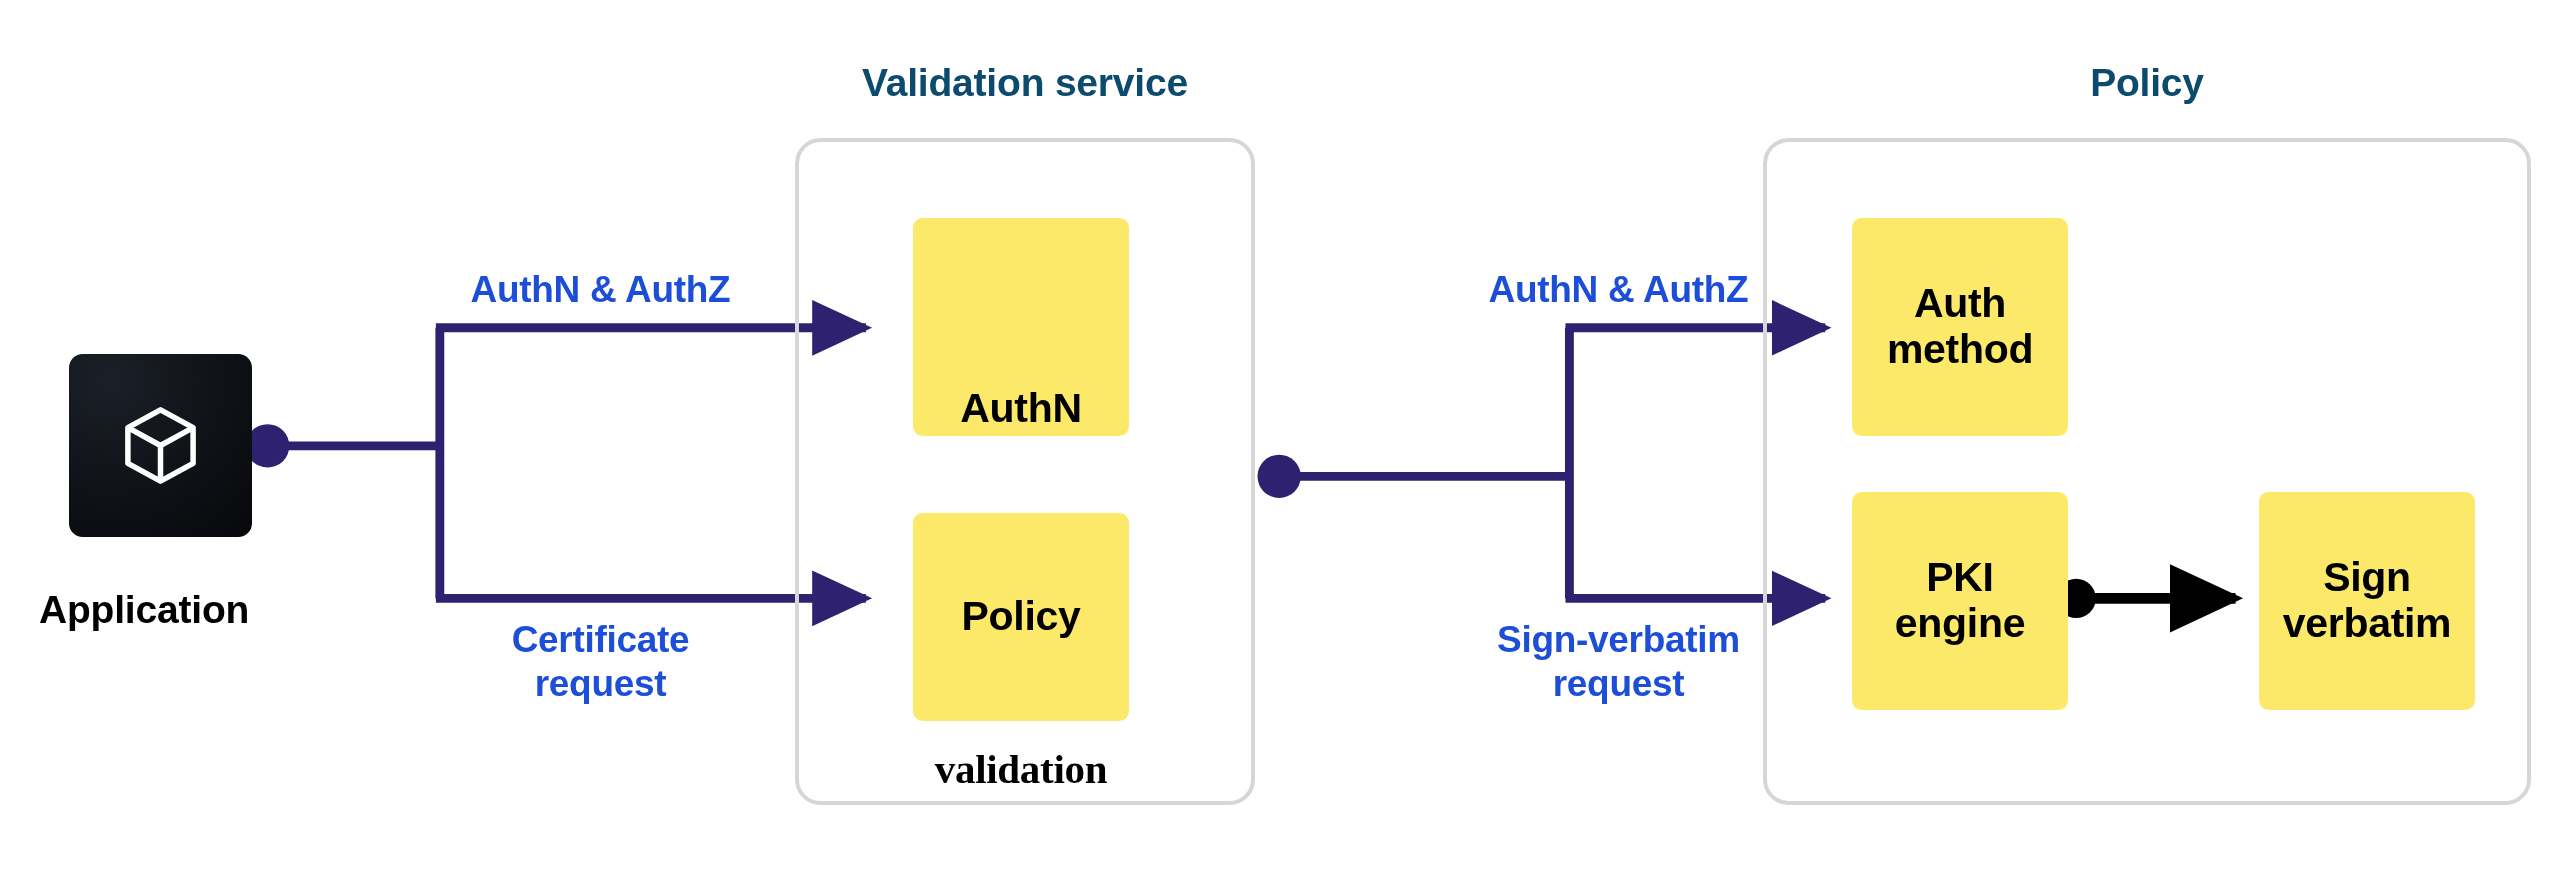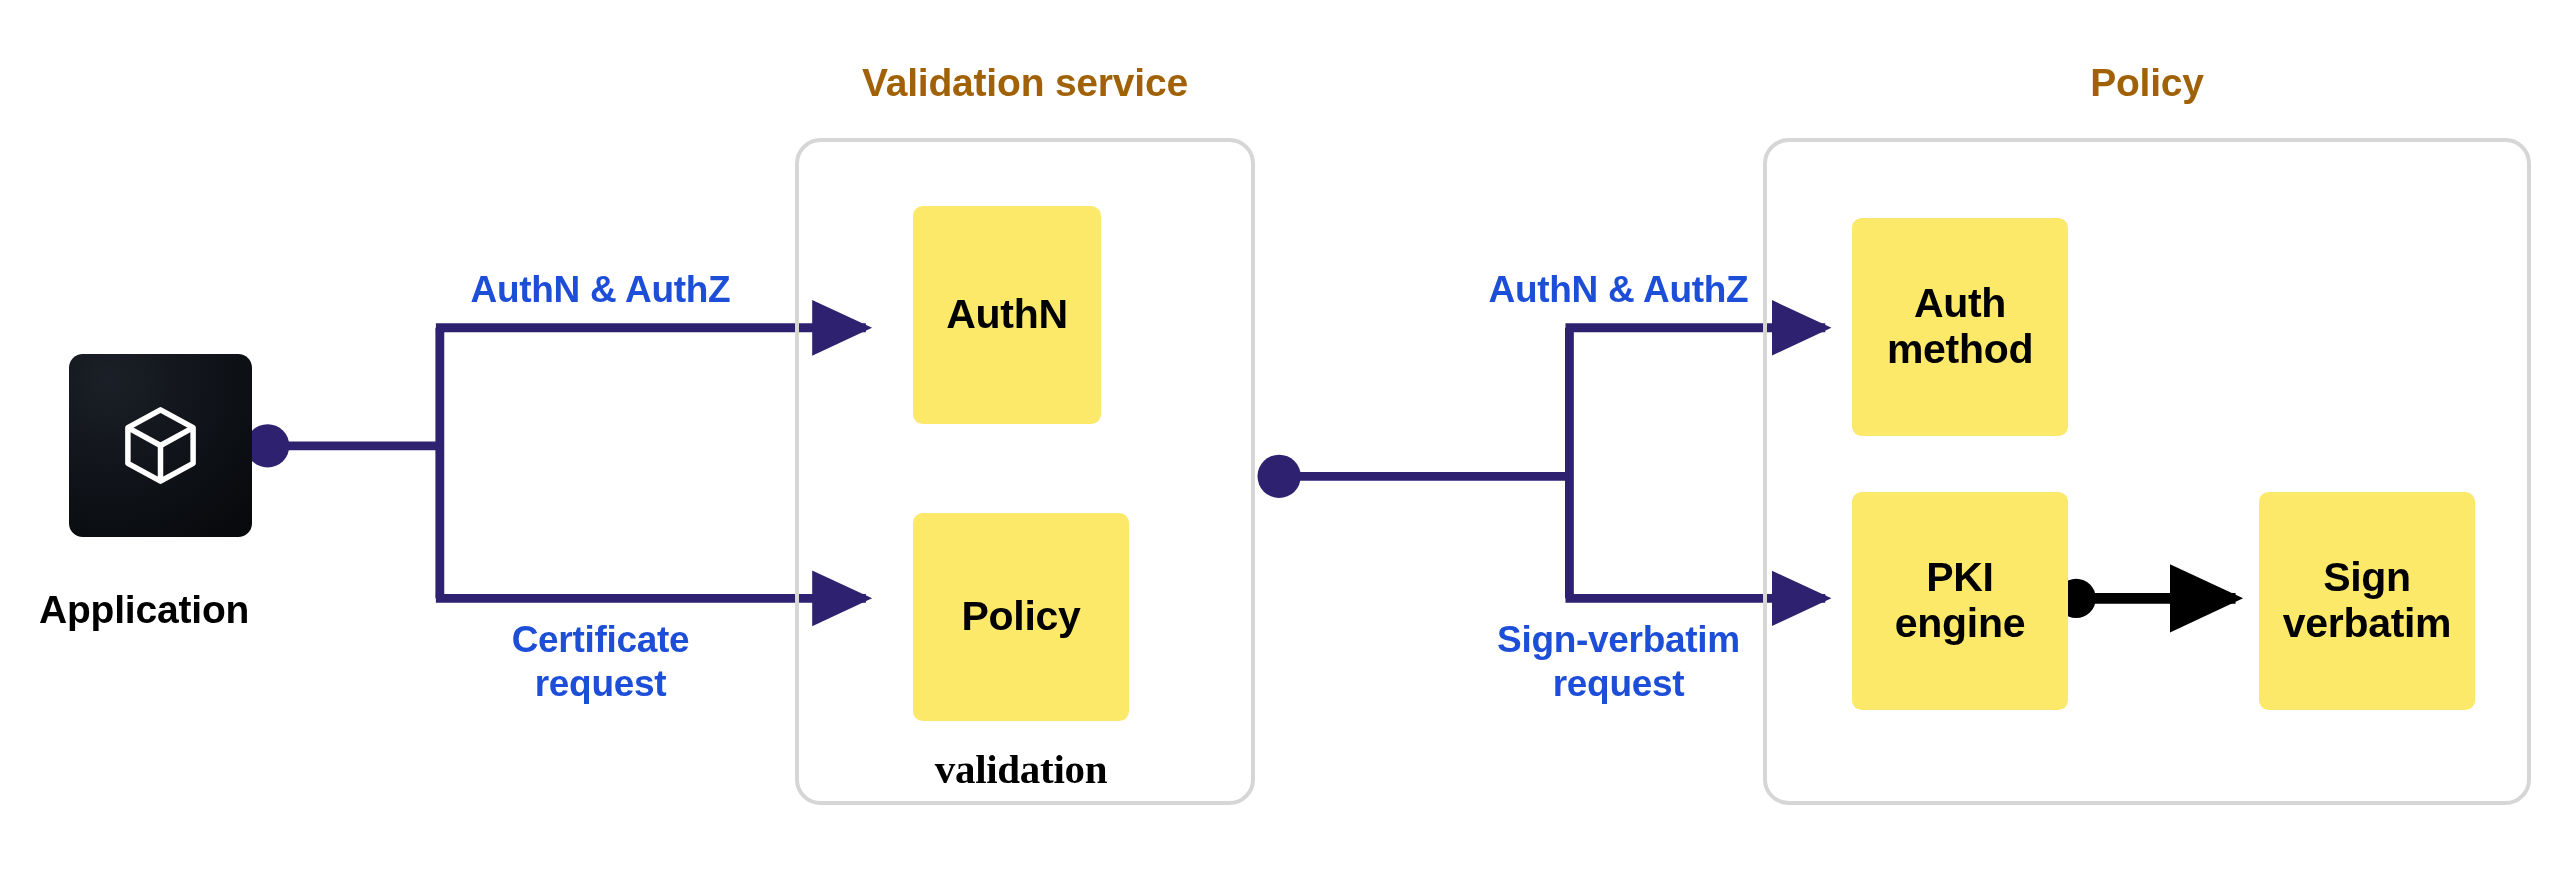--- a/index.html
+++ b/index.html
@@ -33,21 +33,21 @@
     position: absolute;
     border: 4.9px solid #d6d6d6;
     border-radius: 25.6px;
     box-sizing: border-box;
     background: transparent;
   }
   .group-title {
     position: absolute;
     font-weight: bold;
     font-size: 39px;
-    color: #a16207;
+    color: #0c4a6e;
     text-align: center;
     white-space: nowrap;
     letter-spacing: -0.2px;
   }
   
   .node {
     position: absolute;
     background: #FCE96A;
     border-radius: 9.8px;
     box-sizing: border-box;
@@ -161,21 +161,21 @@
       <path d="M12 2.6 L20.6 7.3 L20.6 16.7 L12 21.4 L3.4 16.7 L3.4 7.3 Z" stroke="#ffffff" stroke-width="1.45" stroke-linejoin="round"></path>
       <path d="M3.4 7.3 L12 12 L20.6 7.3" stroke="#ffffff" stroke-width="1.45" stroke-linejoin="round"></path>
       <path d="M12 12 L12 21.4" stroke="#ffffff" stroke-width="1.45" stroke-linejoin="round"></path>
     </svg>
   </div>
   <div id="app-label" style="left:39px; top:571px;">Application</div>
 
   <div class="group-box" style="left:795px; top:138px; width:460px; height:667px;"></div>
   <div class="group-title" style="left:795px; top:61px; width:460px;">Validation service</div>
 
-  <div class="node" style="left:913px; top:206px; width:188px; height:218px;">
+  <div class="node" style="left:913px; top:218px; width:216px; height:218px;align-items:flex-end;">
     <span>AuthN</span>
   </div>
 
   <div class="node" style="left:913px; top:505px; width:216px; height:208px;margin-top:8px;">
     <span>Policy</span>
   </div>
 
   <div id="policy-sub" style="left:913px; top:745px; width:216px;font-family:Liberation Serif, serif;">validation</div>
 
   <div class="group-box" style="left:1763px; top:138px; width:768px; height:667px;"></div>

